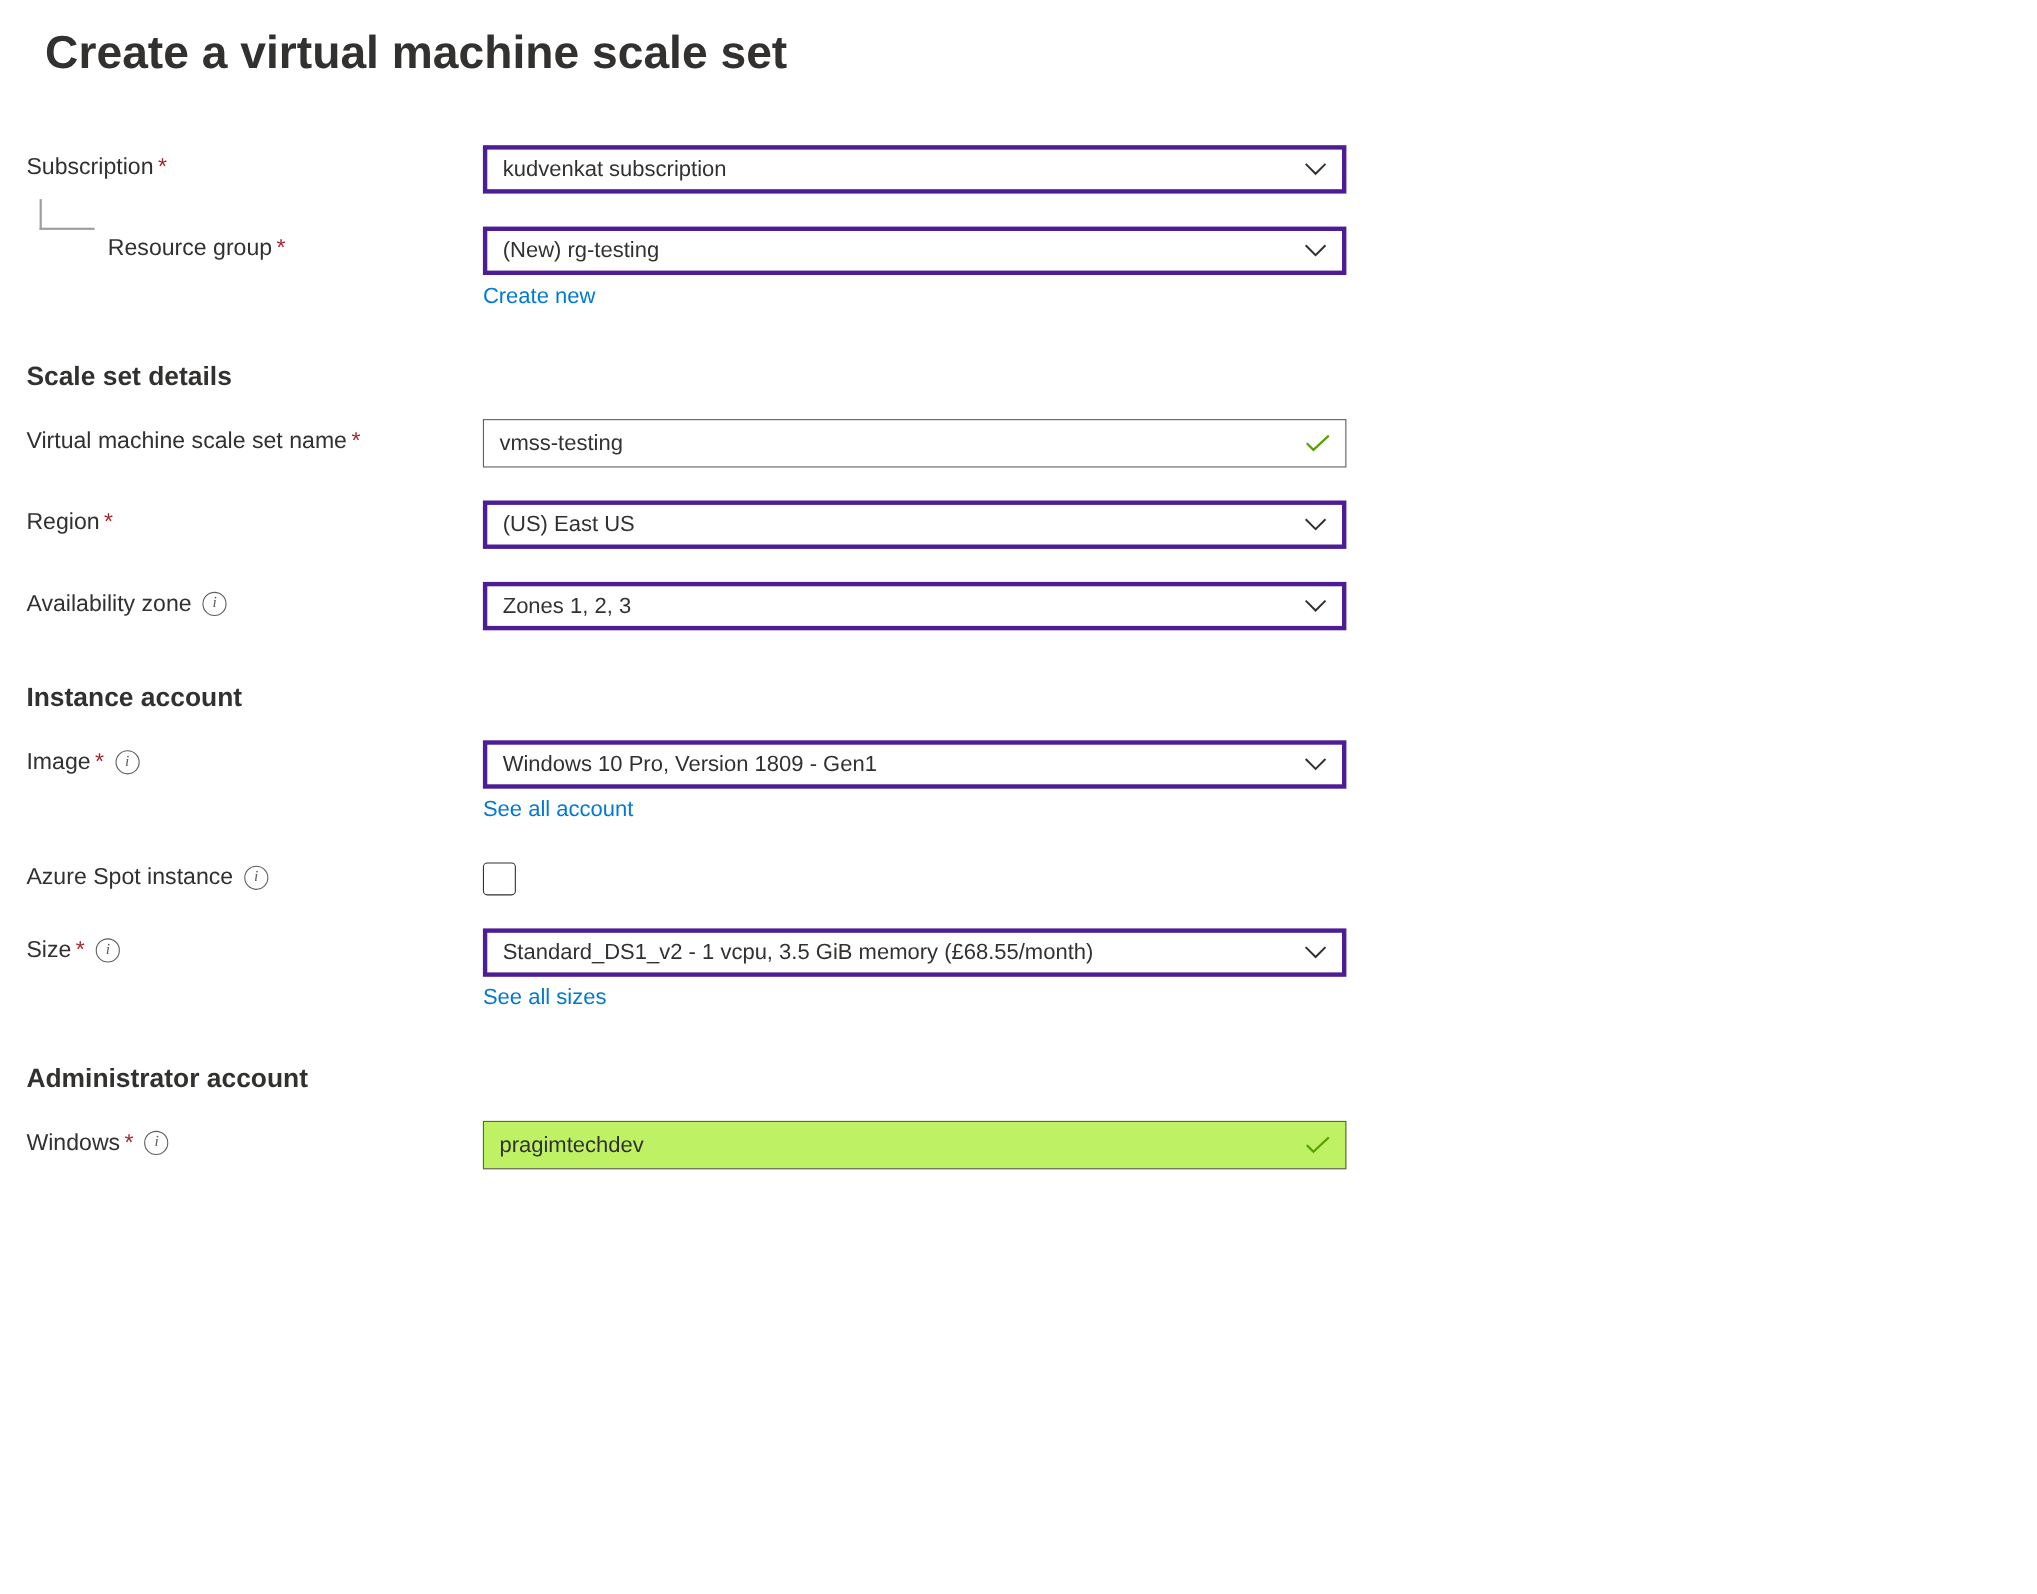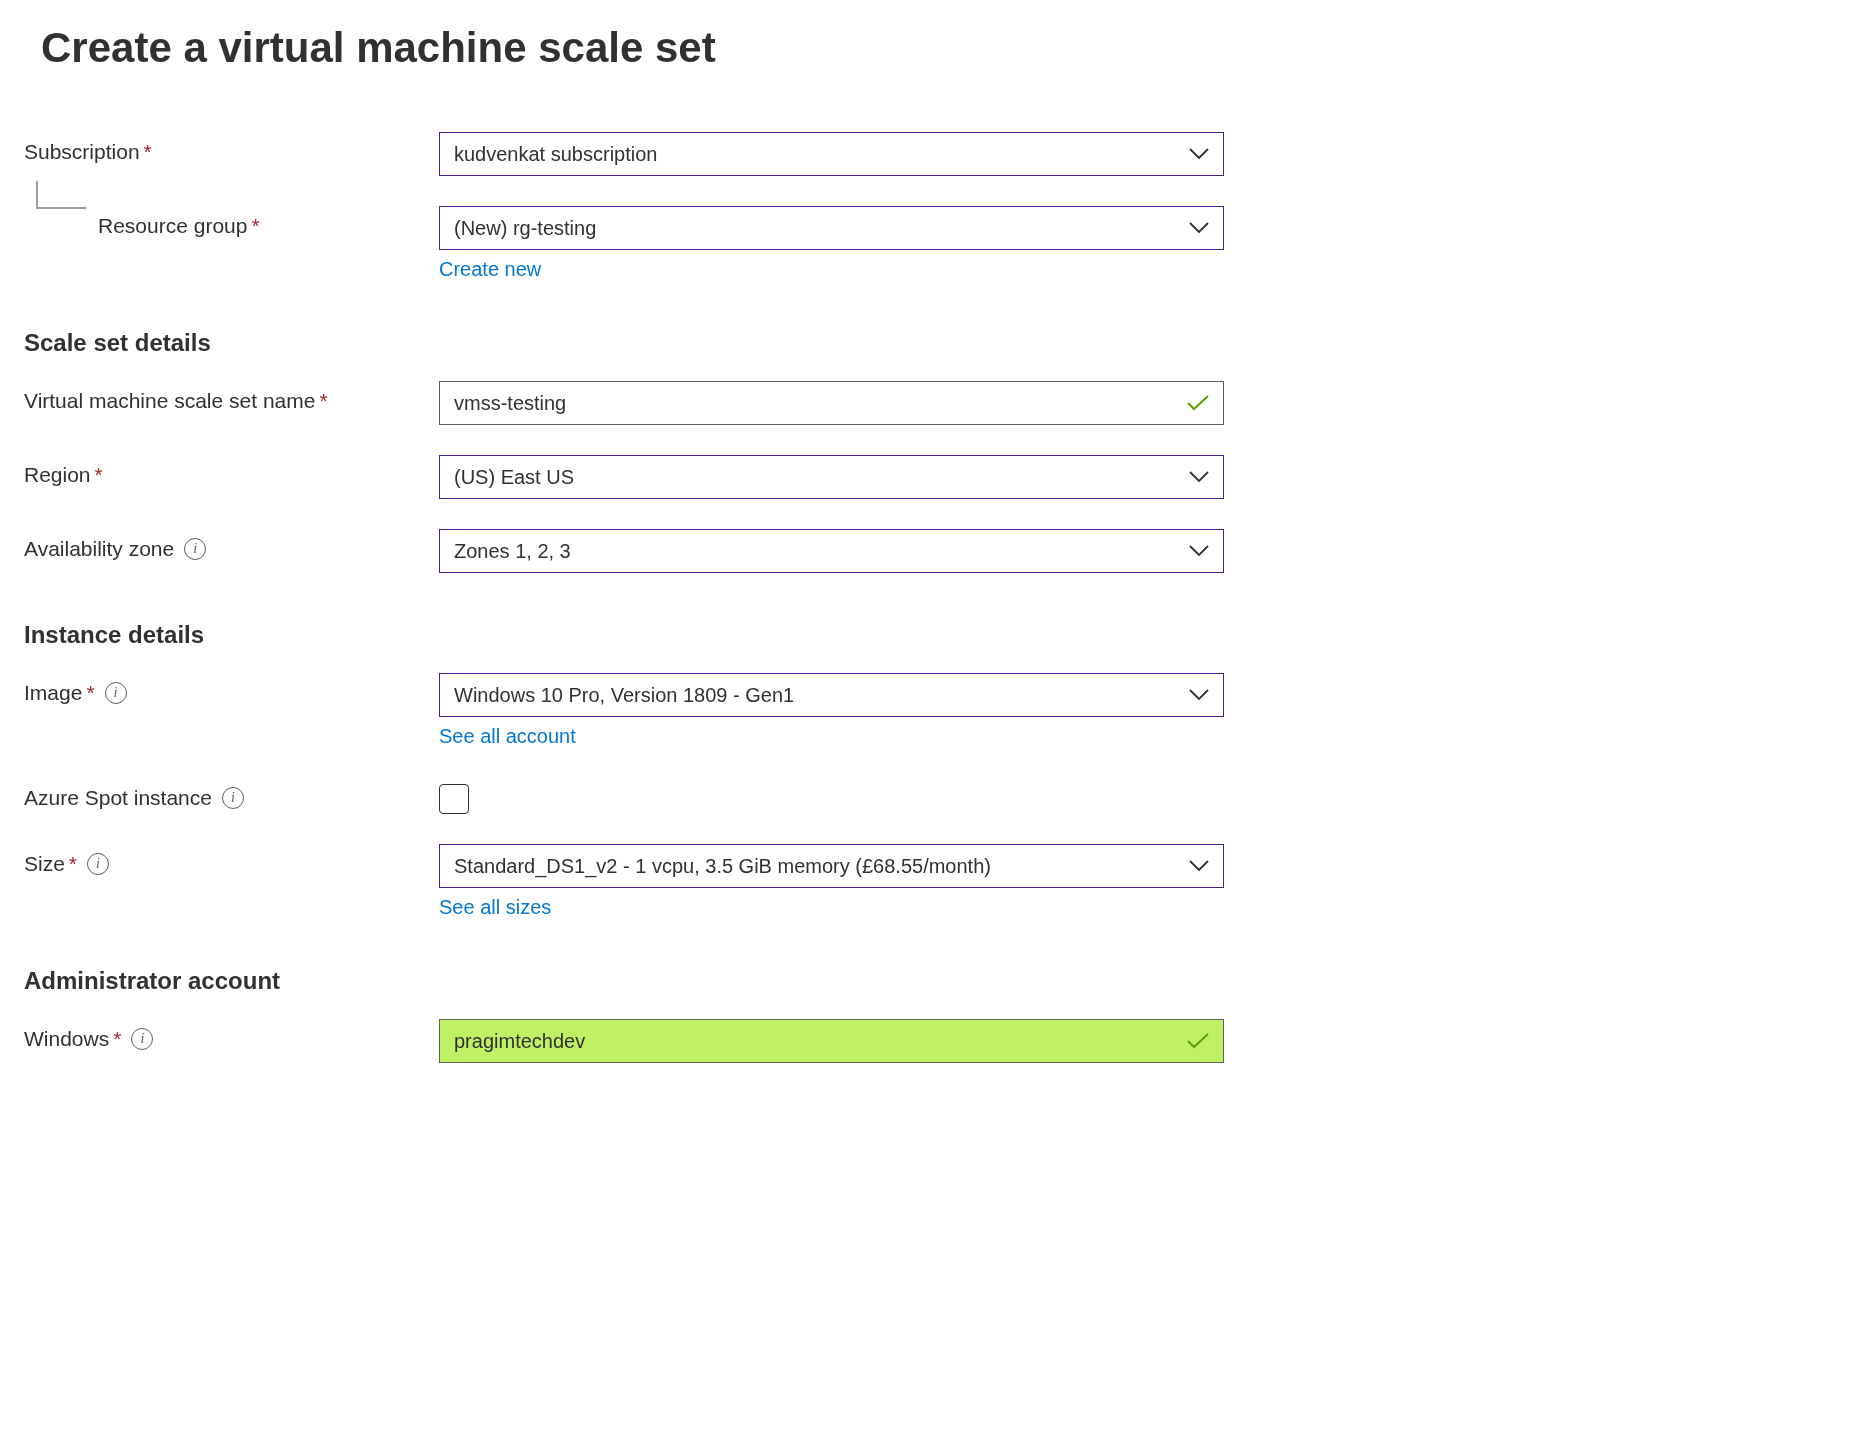--- a/index.html
+++ b/index.html
@@ -69,21 +69,21 @@
       font-size: 14px;
       color: #605e5c;
       margin-left: 10px;
       font-family: Georgia, serif;
       font-style: italic;
       cursor: pointer;
     }
     .dropdown, .text-input {
       width: 100%;
       height: 44px;
-      border: 1px solid #4c1d95;
+      border: 4px solid #4c1d95;
       padding: 0 44px 0 14px;
       font-size: 20px;
       font-family: inherit;
       background: #fff;
       position: relative;
       display: flex;
       align-items: center;
       cursor: pointer;
       color: #323130;
     }
@@ -225,21 +225,21 @@
       <span>Zones 1, 2, 3</span>
       <span class="chevron">
         <svg width="20" height="12" viewBox="0 0 20 12">
             <path d="M1 1 L10 10 L19 1" stroke="#323130" stroke-width="1.8" fill="none"></path>
           </svg>
       </span>
     </div>
   </div>
 </div>
 
-<div class="section-heading">Instance details</div>
+<div class="section-heading">Instance account</div>
 
 <div class="form-row">
   <div class="label-col">
     <span>Image</span>
     <span class="req">*</span>
     <span class="info-icon">i</span>
   </div>
   <div class="control-col">
     <div class="dropdown">
       <span>Windows 10 Pro, Version 1809 - Gen1</span>

